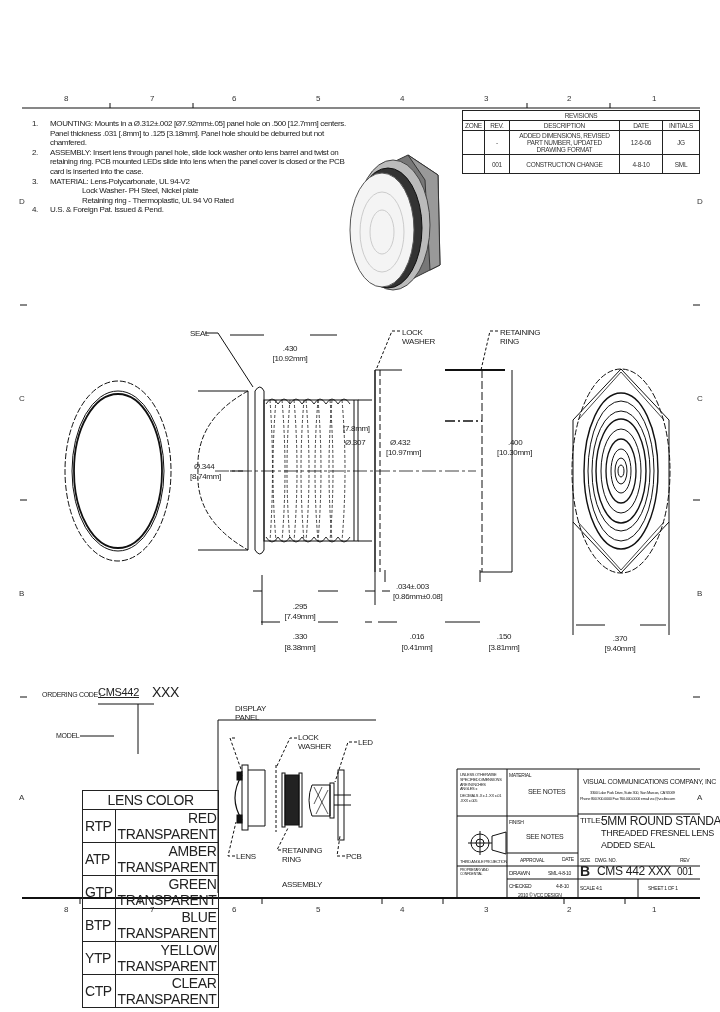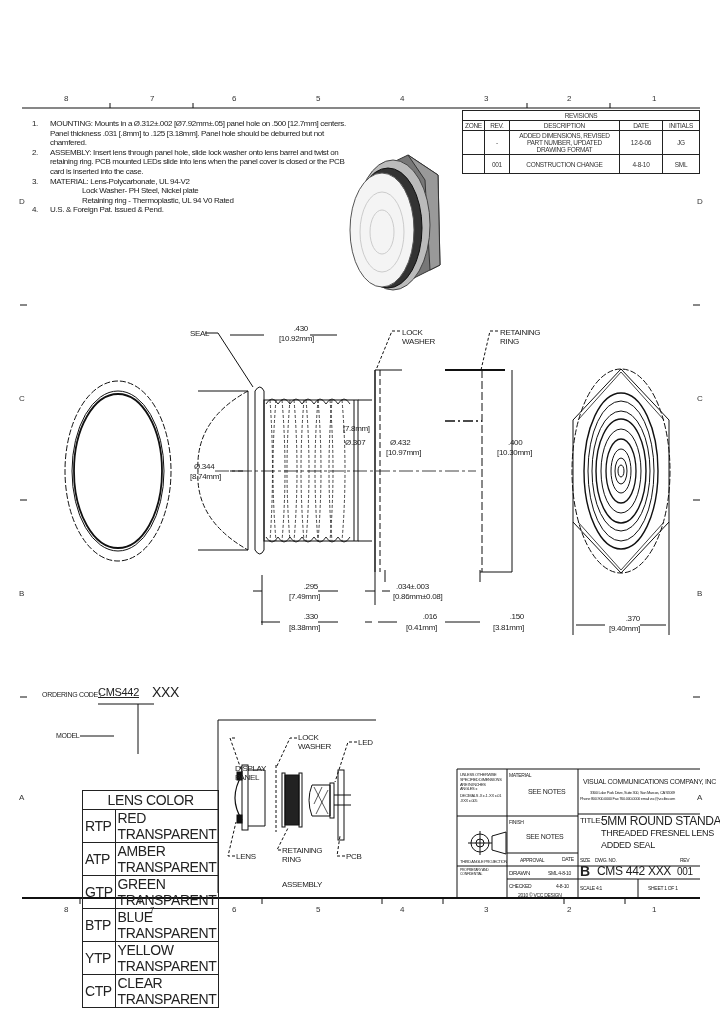--- a/index.html
+++ b/index.html
@@ -1,33 +1,33 @@
 <!DOCTYPE html>
 <html><head>
 <meta charset="utf-8">
 <style>
   html, body { margin: 0; padding: 0; background: #ffffff; }
   body { width: 720px; height: 1012px; position: relative; overflow: hidden;
          font-family: "Liberation Sans", sans-serif; color: #111; }
   .t { position: absolute; font-size: 8px; line-height: 9px; white-space: nowrap; color: #222; letter-spacing: -0.3px; }
-  .t.c { text-align: right; }
+  .t.c { text-align: center; margin-top: 20px; }
   .zone { position: absolute; font-size: 8px; color: #333; }
   svg { position: absolute; left: 0; top: 0; }
   .notes { position: absolute; left: 32px; top: 119px; width: 320px; font-size: 8px; line-height: 9.6px; color: #222; letter-spacing: -0.35px; }
   .notes .h { margin-bottom: 0; }
   .notes .row { display: flex; }
   .notes .num { width: 18px; flex: none; }
   .notes .sub { padding-left: 50px; }
   table { border-collapse: collapse; }
   .rev { position: absolute; left: 462px; top: 110px; width: 238px; font-size: 6.5px; color: #333; }
   .rev td, .rev th { border: 1px solid #222; text-align: center; font-weight: normal; padding: 1px 2px; letter-spacing: -0.3px; }
   .lens { position: absolute; left: 82px; top: 790px; width: 126px; font-size: 14px; color: #222; letter-spacing: -0.4px; }
   .lens td { border: 1px solid #222; padding: 0 2px; height: 14px; }
   .lens td.code { width: 18px; }
-  .lens td.name { text-align: left; }
+  .lens td.name { text-align: right; }
   .lens th { border: 1px solid #222; font-weight: normal; height: 14px; }
 </style>
 </head>
 <body>
 
 <svg width="720" height="1012" viewBox="0 0 720 1012">
   <g stroke="#111" fill="none" stroke-width="1">
 
     <line x1="22" y1="108" x2="700" y2="108" stroke-width="1.2"></line>
     <line x1="110" y1="103" x2="110" y2="108"></line>
@@ -342,21 +342,21 @@
         <td class="name">YELLOW TRANSPARENT</td>
       </tr>
   <tr>
         <td class="code">CTP</td>
         <td class="name">CLEAR TRANSPARENT</td>
       </tr>
 </tbody>
   </table>
 
 <div>
-  <span class="t" style="left:235px;top:764px;width:30px;white-space:normal">DISPLAY PANEL</span>
+  <span class="t" style="left:235px;top:704px;width:30px;white-space:normal">DISPLAY PANEL</span>
   <span class="t" style="left:298px;top:733px;width:34px;white-space:normal">LOCK WASHER</span>
   <span class="t" style="left:358px;top:738px">LED</span>
   <span class="t" style="left:236px;top:852px">LENS</span>
   <span class="t" style="left:282px;top:846px;width:36px;white-space:normal">RETAINING RING</span>
   <span class="t" style="left:346px;top:852px">PCB</span>
   <span class="t" style="left:282px;top:880px">ASSEMBLY</span>
 </div>
 
 <div>
   <span class="t" style="left:460px;top:772px;font-size:4px;line-height:5px;width:46px;white-space:normal">UNLESS OTHERWISE SPECIFIED DIMENSIONS ARE IN INCHES</span>

